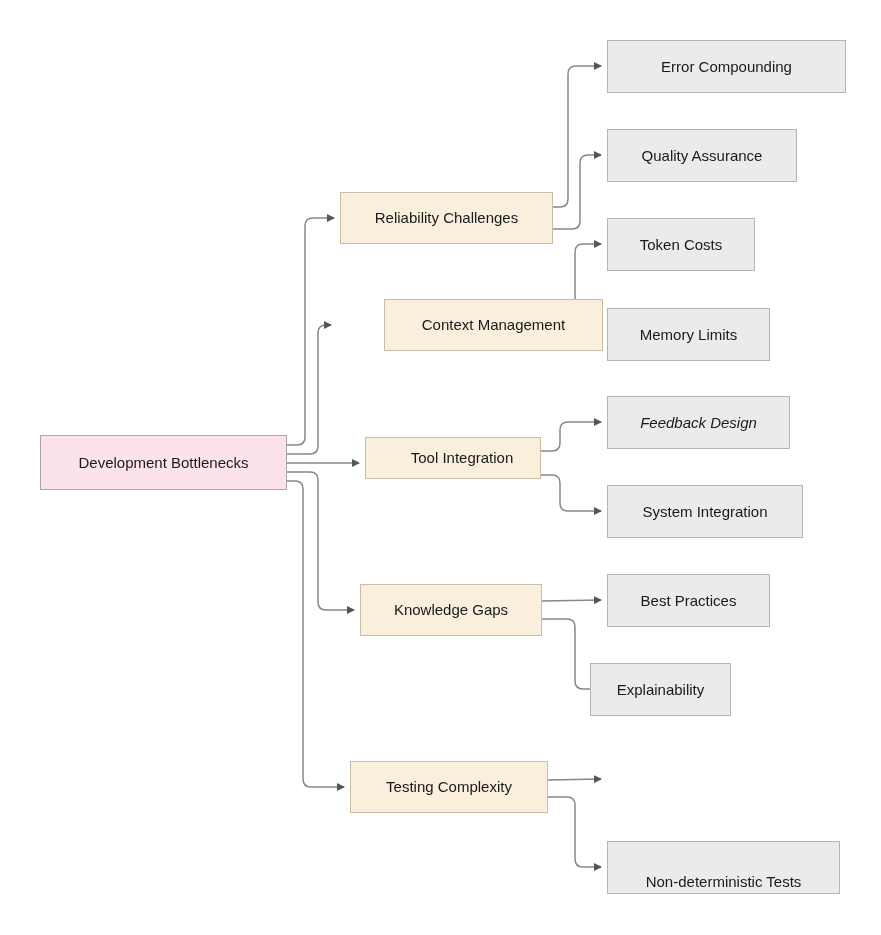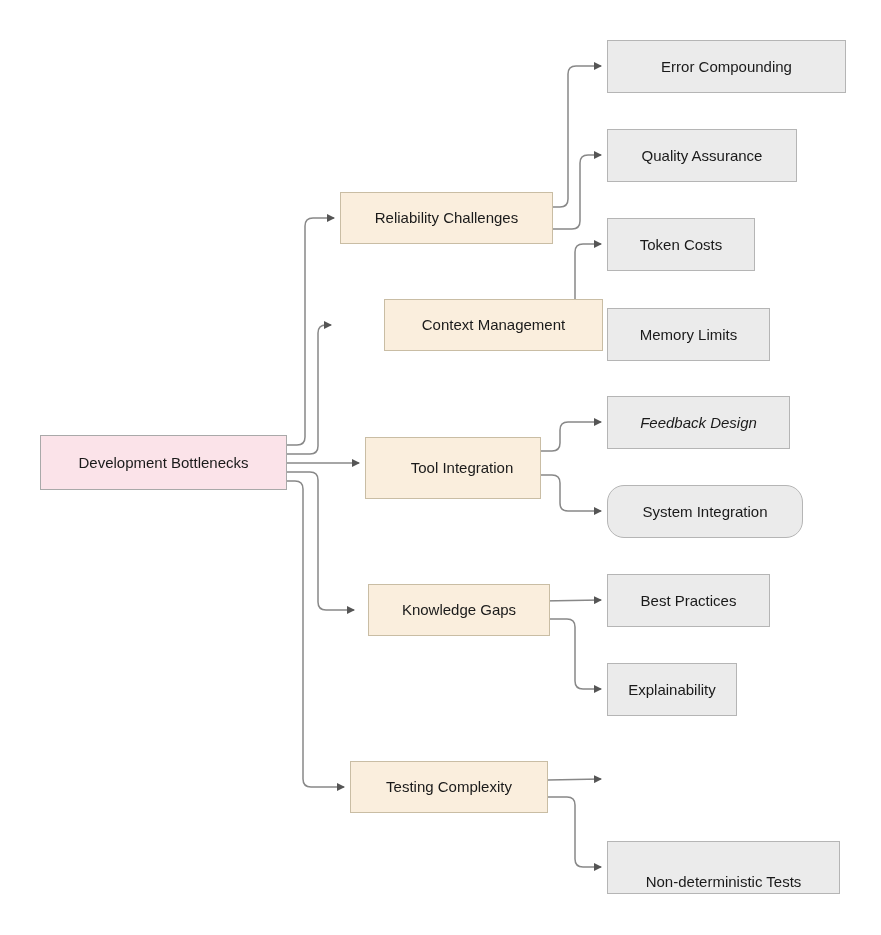--- a/index.html
+++ b/index.html
@@ -64,24 +64,24 @@
   <div class="node node-root" style="left:40px;top:435px;width:247px;height:55px;">
     <span>Development Bottlenecks</span>
   </div>
 
   <div class="node node-branch" style="left:340px;top:192px;width:213px;height:52px;">
     <span>Reliability Challenges</span>
   </div>
   <div class="node node-branch" style="left:337px;top:299px;width:219px;height:52px;margin-left:47px;">
     <span>Context Management</span>
   </div>
-  <div class="node node-branch" style="left:365px;top:437px;width:176px;height:62px;padding-left:24px;">
+  <div class="node node-branch" style="left:365px;top:437px;width:176px;height:42px;padding-left:24px;">
     <span>Tool Integration</span>
   </div>
-  <div class="node node-branch" style="left:360px;top:584px;width:182px;height:52px;margin-left:8px;">
+  <div class="node node-branch" style="left:360px;top:584px;width:182px;height:52px;">
     <span>Knowledge Gaps</span>
   </div>
   <div class="node node-branch" style="left:350px;top:761px;width:198px;height:52px;">
     <span>Testing Complexity</span>
   </div>
 
   <div class="node node-leaf" style="left:607px;top:40px;width:239px;height:53px;">
     <span>Error Compounding</span>
   </div>
   <div class="node node-leaf" style="left:607px;top:129px;width:190px;height:53px;">
@@ -89,26 +89,26 @@
   </div>
   <div class="node node-leaf" style="left:607px;top:218px;width:148px;height:53px;">
     <span>Token Costs</span>
   </div>
   <div class="node node-leaf" style="left:607px;top:308px;width:163px;height:53px;justify-content:center;">
     <span>Memory Limits</span>
   </div>
   <div class="node node-leaf" style="left:607px;top:396px;width:183px;height:53px;font-style:italic;">
     <span>Feedback Design</span>
   </div>
-  <div class="node node-leaf" style="left:607px;top:485px;width:196px;height:53px;border-radius:17px;">
+  <div class="node node-leaf" style="left:607px;top:485px;width:196px;height:53px;">
     <span>System Integration</span>
   </div>
   <div class="node node-leaf" style="left:607px;top:574px;width:163px;height:53px;">
     <span>Best Practices</span>
   </div>
-  <div class="node node-leaf" style="left:607px;top:663px;width:130px;height:53px;">
+  <div class="node node-leaf" style="left:590px;top:663px;width:141px;height:53px;">
     <span>Explainability</span>
   </div>
   <div class="node node-leaf" style="left:607px;top:841px;width:233px;height:53px;align-items:flex-end;">
     <span>Non-deterministic Tests</span>
   </div>
 
 </div>
 
 </body></html>

